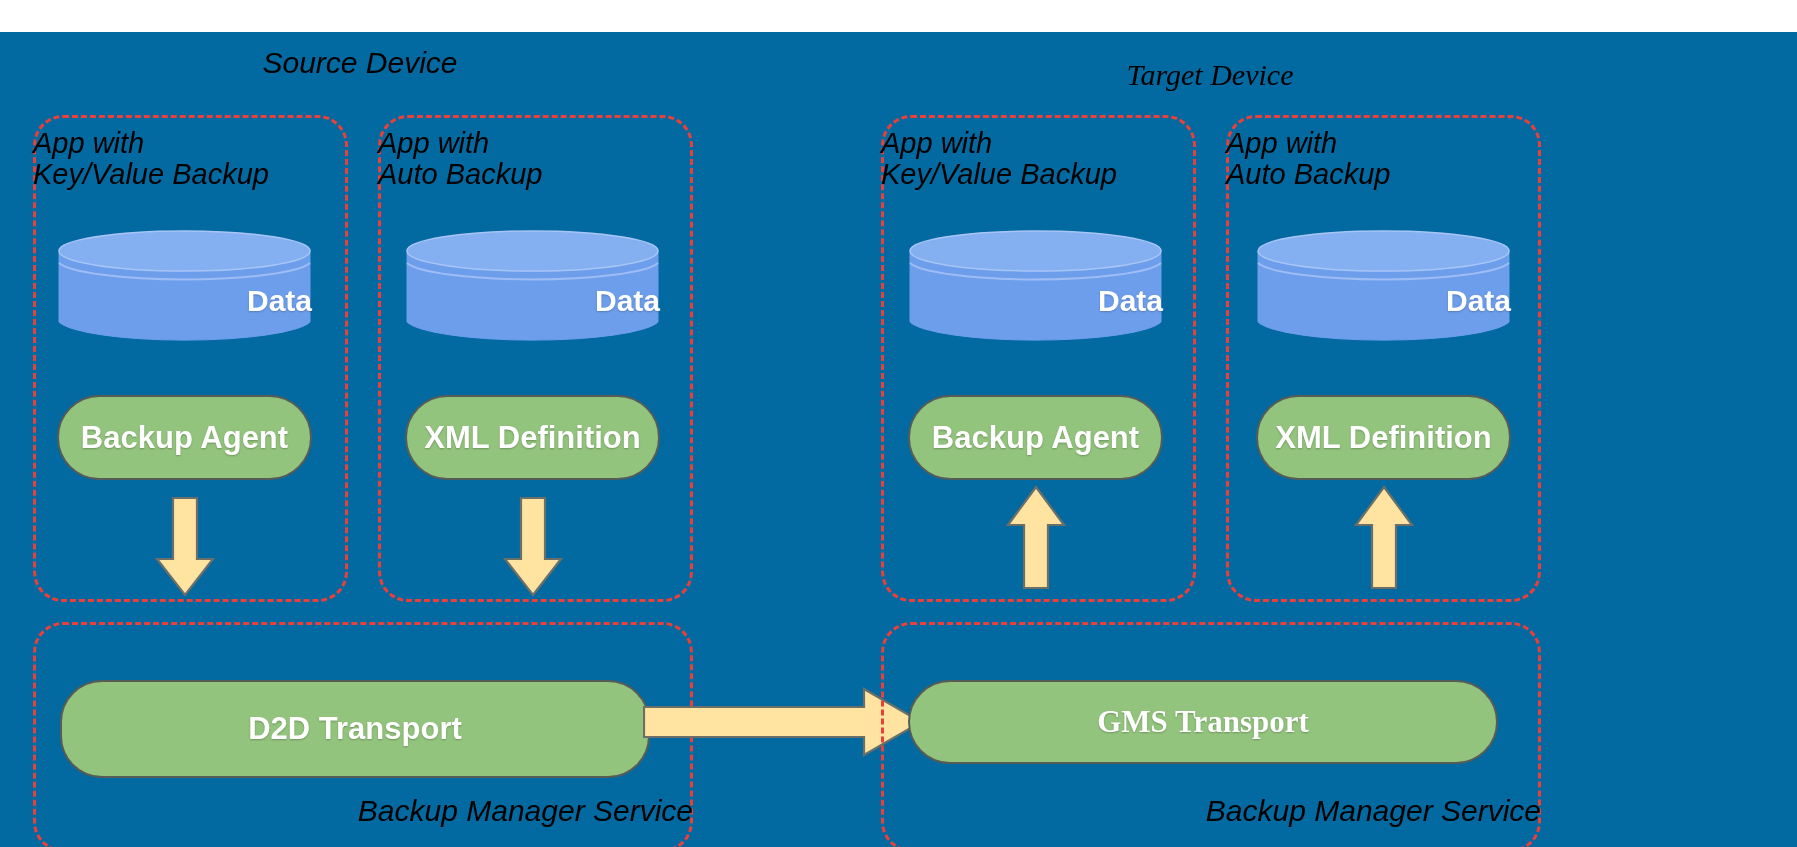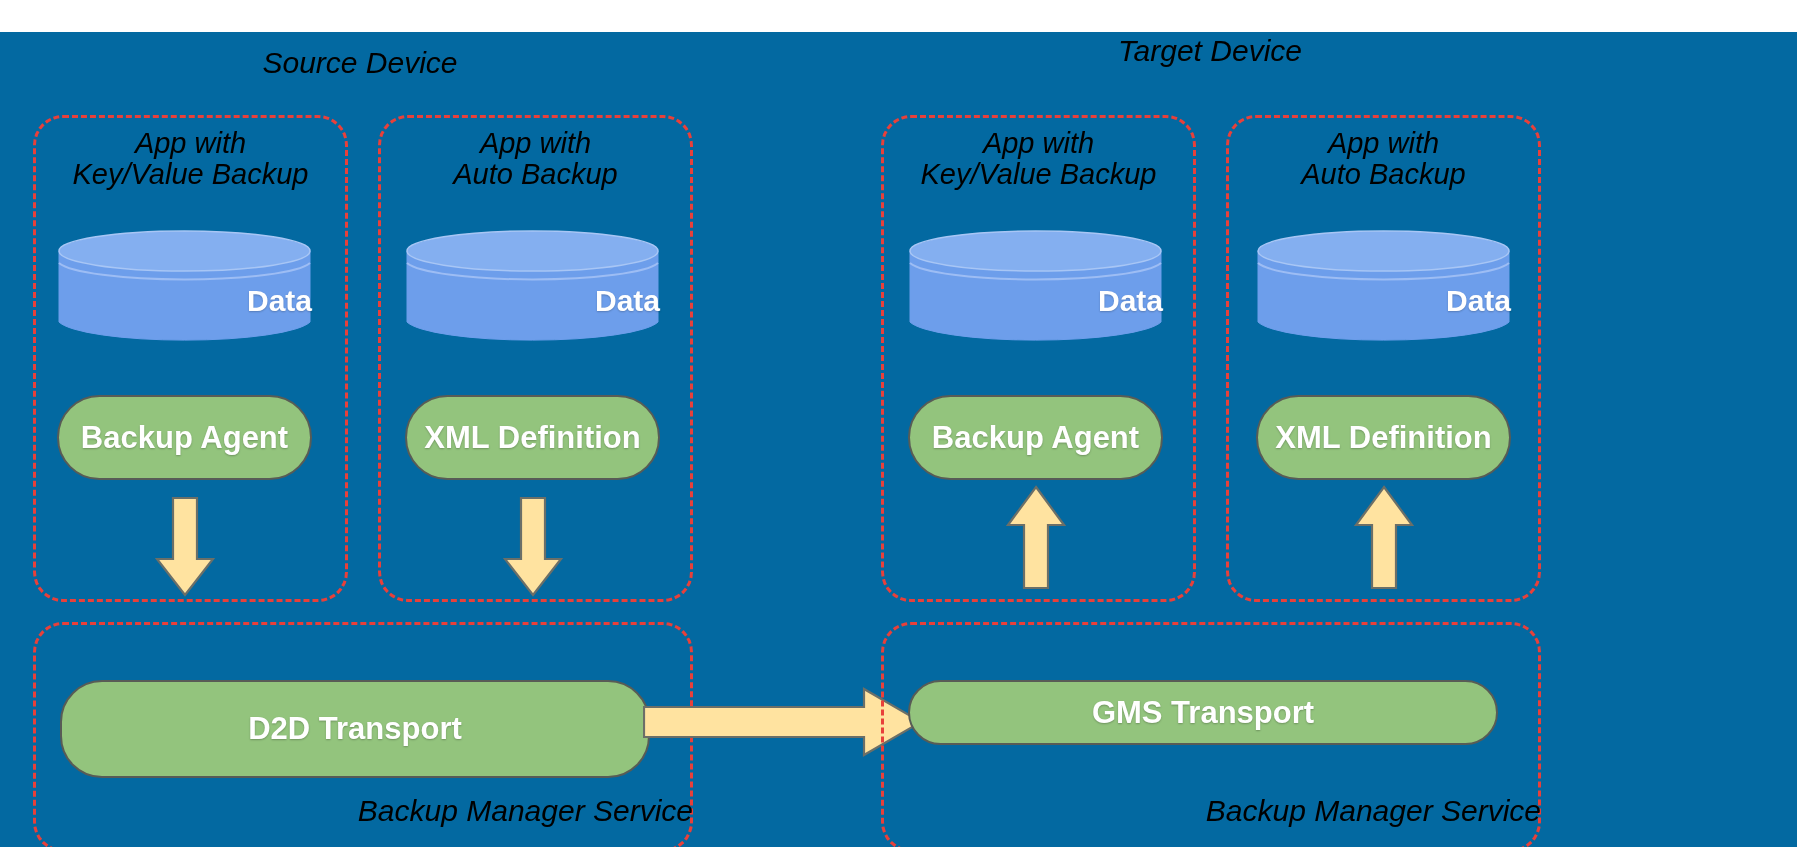--- a/index.html
+++ b/index.html
@@ -39,21 +39,21 @@
     background: transparent;
   }
 
   
   .app-caption {
     position: absolute;
     font-style: italic;
     font-size: 29px;
     line-height: 1.08;
     color: #000000;
-    text-align: center;
+    text-align: left;
     white-space: pre-line;
     width: 100%;
     left: 0;
   }
 
   
   .service-caption {
     position: absolute;
     font-style: italic;
     font-size: 30px;
@@ -109,21 +109,21 @@
     height: 100%;
   }
 </style>
 </head>
 <body>
 
 <div id="canvas">
 
   <div class="device-title" style="left:180px; top:14px; width:360px;">Source Device</div>
 
-  <div class="device-title" style="left:1030px; top:2px; width:360px;">Target Device</div>
+  <div class="device-title" style="left:1030px; top:26px; width:360px;font-family:Liberation Serif, serif;">Target Device</div>
 
   <div class="dashed-box" style="left:33px; top:83px; width:315px; height:487px;"></div>
 
   <div class="app-caption" style="left:33px; top:96px; width:315px;">App with
 Key/Value Backup</div>
 
   <div class="cylinder" style="left:57px; top:197px; width:255px; height:115px;">
     <svg viewBox="0 0 255 115" preserveAspectRatio="none">
       <path d="M2,22 L2,93 A127.5,22 0 0 0 253,93 L253,22 Z" fill="#6d9eeb" stroke="#6d9eeb" stroke-width="1"></path>
       <ellipse cx="127.5" cy="22" rx="125.5" ry="20" fill="#84aff0" stroke="#a8c6f5" stroke-width="1.5"></ellipse>
@@ -213,17 +213,17 @@
   <div class="pill" style="left:1256px; top:363px; width:255px; height:85px; border-radius:43px;">XML Definition</div>
 
   <div class="arrow" style="left:1354px; top:453px; width:60px; height:105px;">
     <svg viewBox="0 0 60 105" preserveAspectRatio="none">
       <path d="M30,2 L58,40 L42,40 L42,103 L18,103 L18,40 L2,40 Z" fill="#ffe3a0" stroke="#6b6f68" stroke-width="2.2" stroke-linejoin="miter"></path>
     </svg>
   </div>
 
   <div class="dashed-box" style="left:881px; top:590px; width:660px; height:230px;"></div>
 
-  <div class="pill" style="left:908px; top:648px; width:590px; height:65px; border-radius:42px;">GMS Transport</div>
+  <div class="pill" style="left:908px; top:648px; width:590px; height:84px; border-radius:42px;font-family:Liberation Serif, serif;">GMS Transport</div>
 
   <div class="service-caption" style="left:881px; top:762px; width:660px;">Backup Manager Service</div>
 
 </div>
 
 </body></html>

